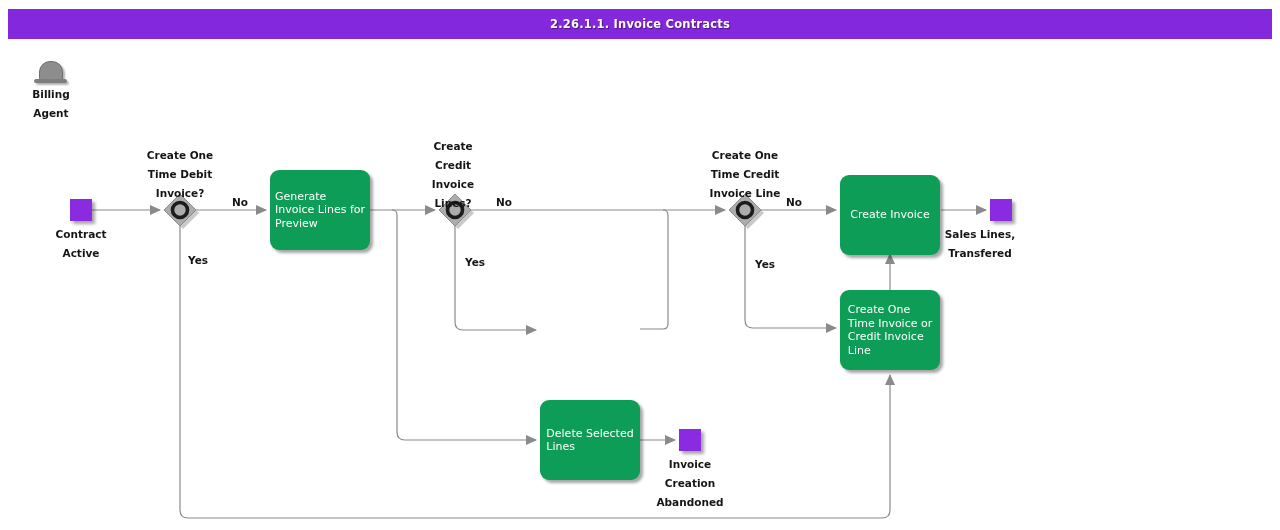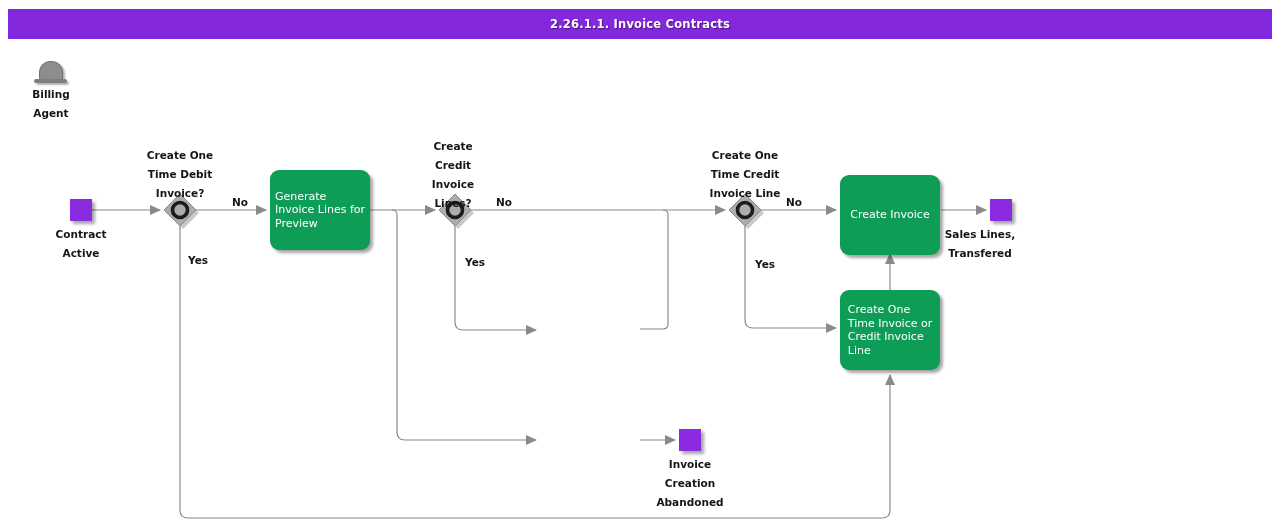--- a/index.html
+++ b/index.html
@@ -107,20 +107,22 @@
   <div class="event" style="left:679px;top:429px;"></div>
 
   <div class="task" style="left:270px;top:170px;">Generate
 Invoice Lines for
 Preview</div>
   <div class="task" style="left:840px;top:175px;">Create Invoice</div>
   <div class="task" style="left:840px;top:290px;">Create One
 Time Invoice or
 Credit Invoice
 Line</div>
+  <div class="task" style="left:540px;top:400px;">Delete Selected
+Lines</div>
 
   <div class="lbl" style="left:81px;top:225px;">Contract
 Active</div>
   <div class="lbl" style="left:980px;top:225px;">Sales Lines,
 Transfered</div>
   <div class="lbl" style="left:690px;top:455px;">Invoice
 Creation
 Abandoned</div>
 
   <div class="lbl" style="left:180px;top:146px;">Create One

